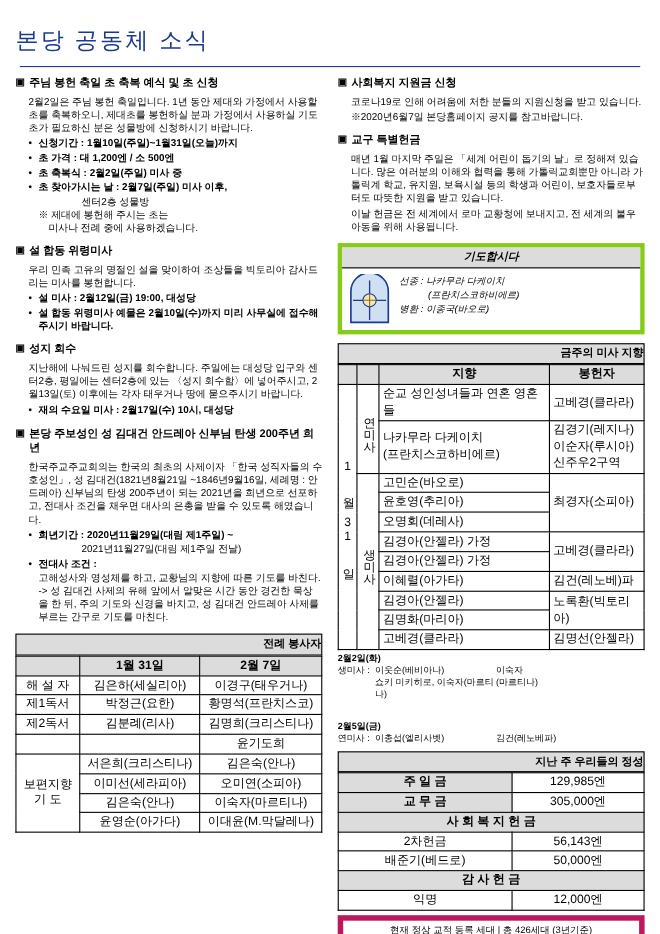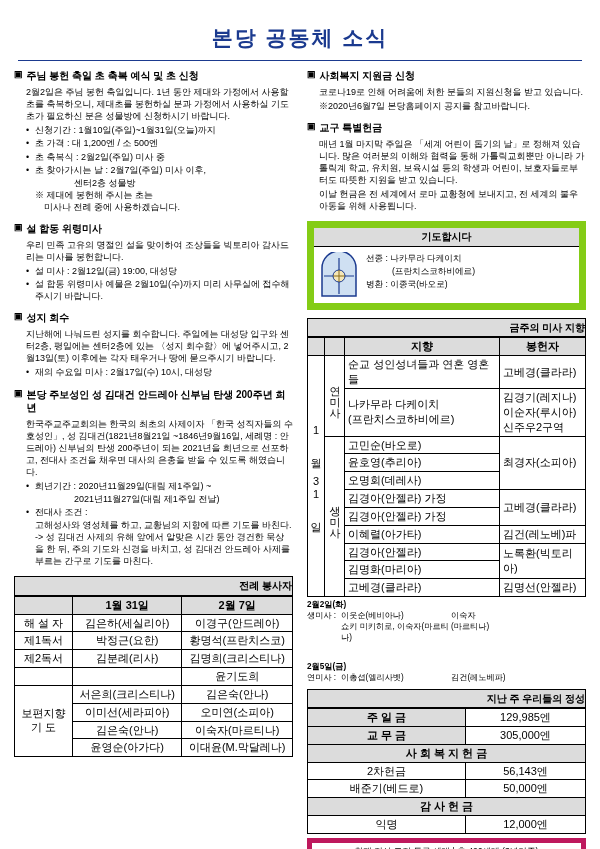--- a/index.html
+++ b/index.html
@@ -7,38 +7,38 @@
   body {
     width:600px; height:849px;
     background:#ffffff;
     font-family:"Liberation Sans", sans-serif;
     color:#000;
     font-size:9px;
     line-height:1.35;
   }
   .page { position:relative; width:600px; height:849px; padding:10px 14px 8px 14px; }
   .title {
-    text-align:center;
+    text-align:left;
     font-size:21px;
-    font-weight:bold;
+    font-weight:normal;
     letter-spacing:2px;
     color:#1b3a8f;
     padding:14px 0 6px 0;
   }
   .rule { border-bottom:1.6px solid #1b3a8f; margin:2px 4px 8px 4px; }
   .cols { display:flex; gap:14px; align-items:flex-start; }
   .col { width:282px; }
   h3.sec {
     font-size:10px; font-weight:bold; margin:0 0 3px 0; color:#000;
     display:flex; align-items:flex-start; gap:4px;
   }
   h3.sec .bullet { font-size:9px; line-height:1.3; }
   .sec-block { margin-bottom:9px; }
   p.body { margin:0 0 2px 0; padding-left:12px; text-indent:0; }
-  ul.dots { margin:0; padding:0 0 0 12px; list-style:none; }
+  ul.dots { margin:0; padding:0 0 0 12px; list-style:none;font-weight:bold; }
   ul.dots li { position:relative; padding-left:9px; margin-bottom:1px; }
   ul.dots li:before {
     content:"•"; position:absolute; left:0; top:0; font-size:9px;
   }
   .ind { padding-left:21px; display:block; }
   .ind2 { padding-left:30px; display:block; }
   .center-ind { padding-left:60px; display:block; }
   .blue { color:#1b3a8f; }
   .bold { font-weight:bold; }
 
@@ -48,21 +48,21 @@
     font-weight:bold; font-size:10px; padding:2px 0; margin-bottom:0;
   }
   table.t { border-collapse:collapse; width:100%; font-size:11px; }
   table.t td, table.t th {
     border:1px solid #000; padding:1px 2px; text-align:center; vertical-align:middle;
   }
   table.t th { background:#dcdcdc; font-weight:bold; }
   .lft { text-align:left !important; padding-left:3px !important; }
 
   
-  .praybox { border:7px solid #84cc16; margin:2px 0 8px 0; }
+  .praybox { border:4px solid #84cc16; margin:2px 0 8px 0;font-style:italic; }
   .praybox .hd { background:#dcdcdc; border-bottom:1px solid #000; text-align:center; font-weight:bold; font-size:10px; padding:2px 0; }
   .praybox .bd { display:flex; align-items:flex-start; padding:5px 4px; gap:6px; }
   .praybox .bd .txt { font-size:8.6px; line-height:1.5; }
   .window-icon { width:42px; height:46px; flex:0 0 42px; }
   .notes { font-size:8.2px; margin:2px 0 5px 0; }
   .notes .row { display:flex; }
   .notes .lbl { width:34px; flex:0 0 34px; }
   .notes .v1 { width:110px; flex:0 0 110px; }
   .footer-box { border:5px solid #be185d; padding:2px 4px; font-size:8.6px; text-align:center; margin-top:4px; }
   .footer-box div { padding:1px 0; }
@@ -141,21 +141,21 @@
         <table class="t">
           <tbody>
               <tr>
             <th style="width:58px"></th>
             <th>1월 31일</th>
             <th>2월 7일</th>
           </tr>
           <tr>
             <td>해 설 자</td>
             <td>김은하(세실리아)</td>
-            <td>이경구(안드레아)</td>
+            <td>이경구(태우거나)</td>
           </tr>
           <tr>
             <td>제1독서</td>
             <td>박정근(요한)</td>
             <td>황명석(프란치스코)</td>
           </tr>
           <tr>
             <td>제2독서</td>
             <td>김분례(리사)</td>
             <td>김명희(크리스티나)</td>

